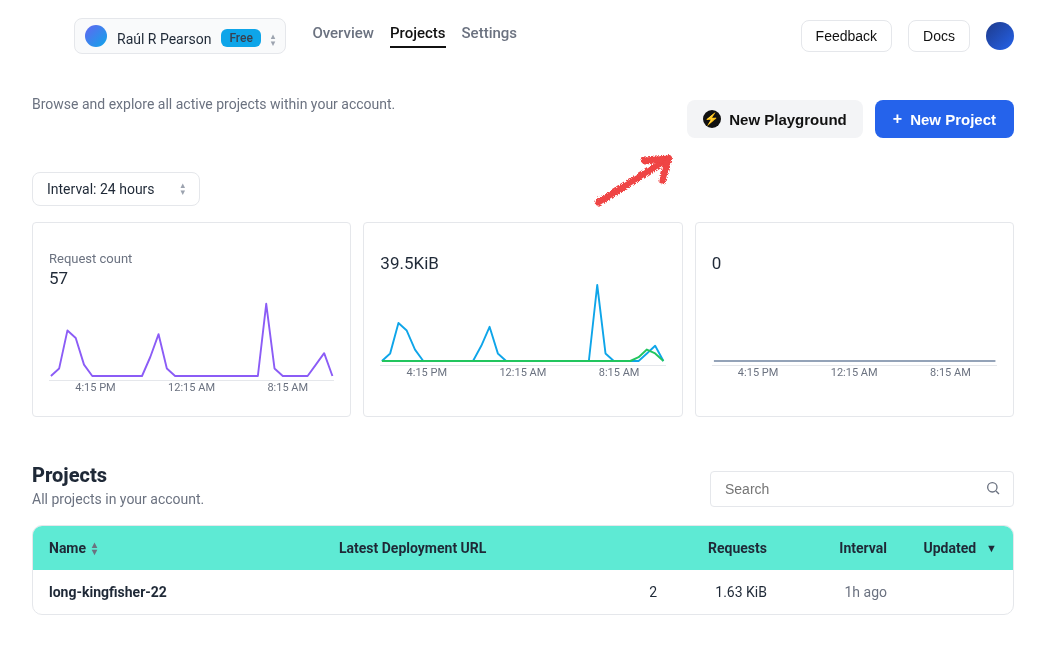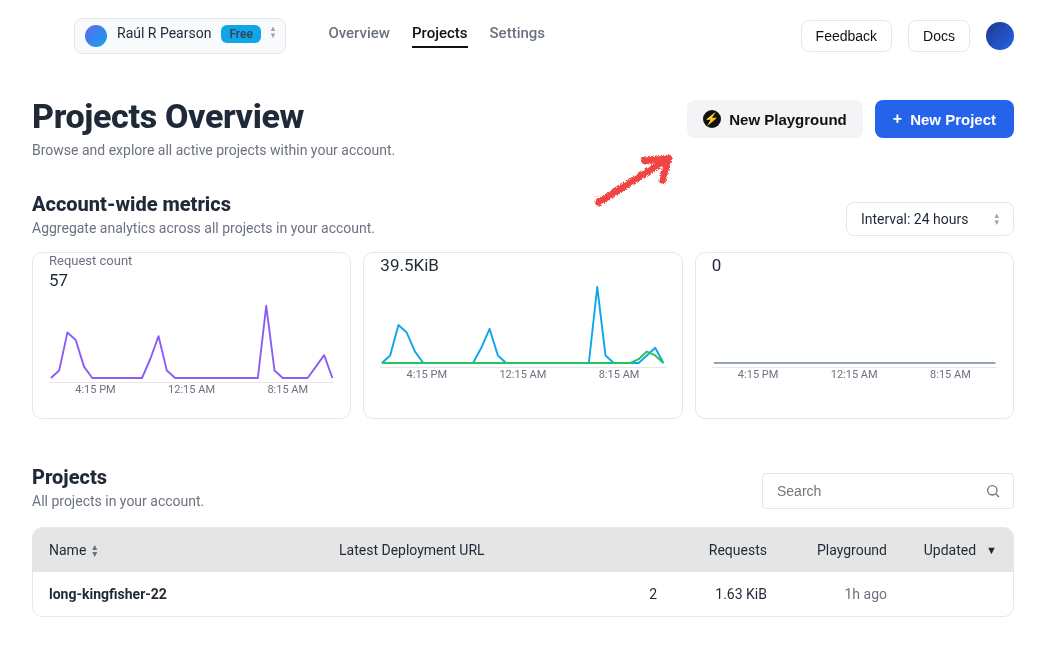--- a/index.html
+++ b/index.html
@@ -27,31 +27,31 @@
     display:flex;align-items:center;gap:16px;
     padding:18px 32px 10px 32px;
   }
   .logo{
     width:26px;height:26px;border-radius:50%;
     background:#111 radial-gradient(circle at 55% 45%, #fff 0 4px, transparent 5px),
                radial-gradient(circle at 70% 60%, #fff 0 3px, transparent 4px);
     position:relative;flex-shrink:0;
   }
   .org-switch{
-    display:flex;align-items:flex-start;gap:10px;
+    display:flex;align-items:flex-end;gap:10px;
     border:1px solid var(--border);border-radius:8px;
     padding:6px 10px;background:#f9fafb;cursor:pointer;
   }
   .avatar-sm{width:22px;height:22px;border-radius:50%;background:linear-gradient(135deg,#6366f1,#0ea5e9);flex-shrink:0}
   .badge{
     background:#0ea5e9;border-radius:6px;padding:2px 8px;
     font-size:12px;color:#374151;font-weight:500;
   }
   .chev-updown{display:inline-flex;flex-direction:column;gap:0;color:#9ca3af;font-size:9px;line-height:7px}
-  .nav-links{display:flex;gap:22px;margin-left:26px}
+  .nav-links{display:flex;gap:16px;margin-left:10px}
   .nav-link{color:var(--muted);font-size:15px;font-weight:500;cursor:pointer;padding-bottom:4px}
   .nav-link.active{color:#111;border-bottom:2px solid #111}
   .spacer{flex:1}
   .btn{
     border:1px solid var(--border);background:#fff;border-radius:8px;
     padding:7px 14px;font-size:14px;color:#111;cursor:pointer;font-weight:500;
   }
   .avatar-lg{width:28px;height:28px;border-radius:50%;background:linear-gradient(135deg,#1e3a8a,#2563eb);flex-shrink:0;cursor:pointer}
   
   .page-head{
@@ -81,41 +81,41 @@
   .section-head{display:flex;justify-content:space-between;align-items:flex-end;padding:24px 32px 0 32px}
   h2{font-size:20px;font-weight:800;margin:0 0 4px 0}
   .section-sub{color:var(--muted);font-size:14px}
   .interval{
     display:flex;align-items:center;gap:26px;
     border:1px solid var(--border);border-radius:8px;
     padding:8px 14px;cursor:pointer;font-size:14px;
   }
   .cards{display:flex;gap:12px;padding:16px 32px}
   .card{
-    flex:1;border:1px solid var(--border);border-radius:10px;padding:0 16px 8px 16px;
+    flex:1;border:1px solid var(--border);border-radius:4px;padding:28px 16px 8px 16px;
     min-width:0;
   }
   .card-label{color:var(--muted);font-size:13px}
   .card-value{font-size:17px;font-weight:400;margin-top:2px}
   .chart-wrap{position:relative;height:110px;margin-top:10px}
   .chart-wrap svg{width:100%;height:80px;display:block}
   .axis-ticks{display:flex;justify-content:space-around;font-size:11px;color:var(--muted);}
   .axis-line{border-top:1px solid #e5e7eb;margin-top:2px}
   
   .proj-head{display:flex;justify-content:space-between;align-items:flex-end;padding:30px 32px 10px 32px}
   .search{
-    position:relative;display:flex;align-items:center;
-    border:1px solid var(--border);border-radius:4px;width:252px;
+    position:relative;display:flex;align-items:flex-start;
+    border:1px solid var(--border);border-radius:4px;width:304px;
     padding:8px 12px;color:var(--muted);
   }
   .search input{border:none;outline:none;flex:1;font-size:14px;color:#111;background:transparent}
   .search svg{width:16px;height:16px;stroke:#6b7280}
   .table{margin:8px 32px 0 32px;border:1px solid var(--border);border-radius:10px;overflow:hidden}
   .thead,.trow{display:grid;grid-template-columns:290px 1fr 110px 120px 110px;align-items:center;padding:14px 16px}
-  .thead{background:#e5e5e5;font-weight:400;font-size:14px}
+  .thead{background:#5eead4;font-weight:700;font-size:14px}
   .th{display:flex;align-items:center;gap:6px}
   .th.right{justify-content:flex-end}
   .sort{font-size:10px;color:#6b7280;display:inline-flex;flex-direction:column;line-height:7px}
   .trow{font-size:14px}
   .pname{font-weight:700}
   .tmuted{color:var(--muted)}
   .tright{text-align:right}
   .wrap{position:relative}
 </style>
 </head>
@@ -144,21 +144,20 @@
 
     <div class="spacer"></div>
 
     <button class="btn">Feedback</button>
     <button class="btn">Docs</button>
     <div class="avatar-lg"></div>
   </div>
 
   <div class="page-head">
     <div>
-      <h1>Projects Overview</h1>
       <div class="subtitle">Browse and explore all active projects within your account.</div>
     </div>
     <div class="head-actions">
       <button class="btn-secondary">
         <span class="bolt">⚡</span>
         <span>New Playground</span>
       </button>
       <button class="btn-primary">
         <span class="plus">+</span>
         <span>New Project</span>
@@ -174,24 +173,20 @@
         </filter>
     </defs>
     <g stroke="#ef4444" stroke-width="7" stroke-linecap="round" fill="none" filter="url(#rough)">
       <path d="M8,62 L78,18"></path>
       <path d="M78,18 L54,20"></path>
       <path d="M78,18 L72,40"></path>
     </g>
   </svg>
 
   <div class="section-head">
-    <div>
-      <h2>Account-wide metrics</h2>
-      <div class="section-sub">Aggregate analytics across all projects in your account.</div>
-    </div>
     <div class="interval">
       <span>Interval: 24 hours</span>
       <span class="chev-updown">
           <span>▴</span>
           <span>▾</span>
         </span>
     </div>
   </div>
 
   <div class="cards">
@@ -266,21 +261,21 @@
             <span>▾</span>
           </span>
       </div>
       <div class="th">
         <span>Latest Deployment URL</span>
       </div>
       <div class="th right">
         <span>Requests</span>
       </div>
       <div class="th right">
-        <span>Playground</span>
+        <span>Interval</span>
       </div>
       <div class="th right">
         <span>Updated</span>
         <span style="font-size:11px;margin-left:4px">▼</span>
       </div>
     </div>
     <div class="trow">
       <div class="pname">long-kingfisher-22</div>
       <div class="tright">2</div>
       <div class="tright">1.63 KiB</div>

